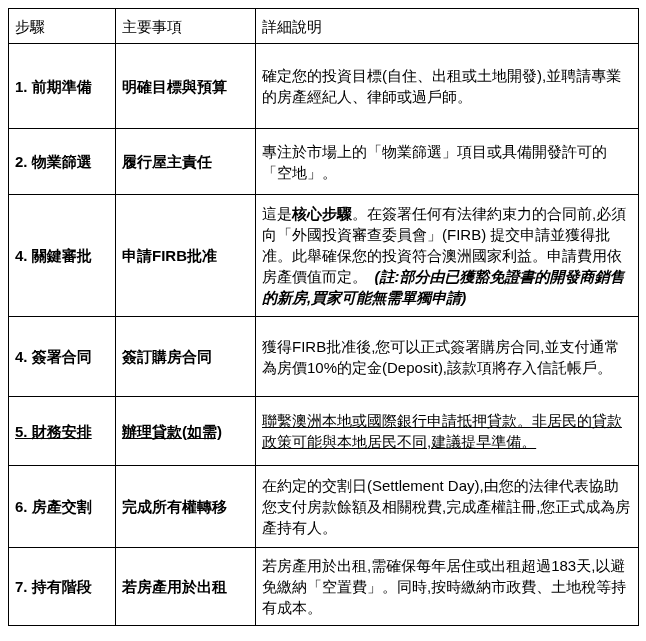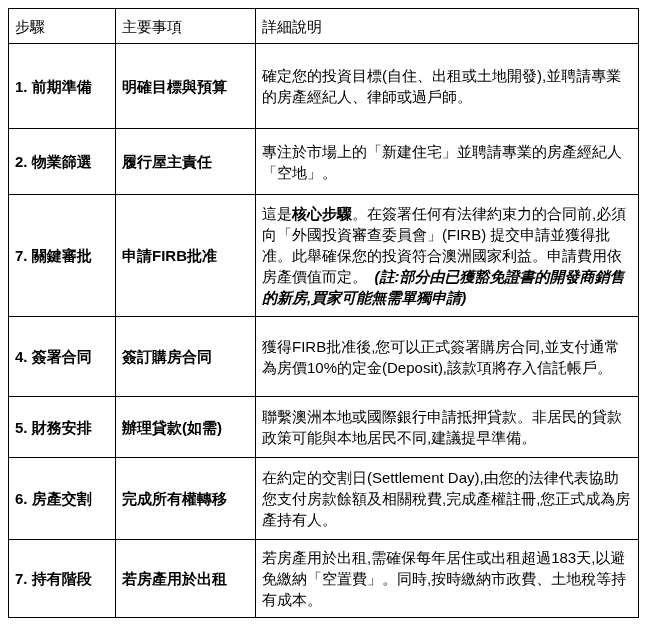--- a/index.html
+++ b/index.html
@@ -34,21 +34,21 @@
     overflow: hidden;
     word-break: break-word;
   }
   .steps-table thead tr { height: 35px; }
   .steps-table th { font-weight: 400; }
   .step-cell, .item-cell { font-weight: 700; }
   tbody tr:nth-child(1) { height: 85px; }
   tbody tr:nth-child(2) { height: 66px; }
   tbody tr:nth-child(3) { height: 122px; }
   tbody tr:nth-child(4) { height: 80px; margin-left: 32px; }
-  tbody tr:nth-child(5) { height: 61px; }
+  tbody tr:nth-child(5) { height: 69px; text-decoration: underline; }
   tbody tr:nth-child(6) { height: 82px; }
   tbody tr:nth-child(7) { height: 78px; }
   .seg-normal { font-weight: 400; font-style: normal; }
   .seg-bold { font-weight: 700; }
   .seg-bold-italic { font-weight: 700; font-style: italic; }
 </style>
 </head>
 <body>
 
 <div class="page">
@@ -68,25 +68,25 @@
     <tbody>
   <tr>
     <td class="step-cell">1. 前期準備</td>
     <td class="item-cell">明確目標與預算</td>
     <td class="detail-cell"><span class="seg-normal">確定您的投資目標(自住、出租或土地開發),並聘請專業的房產經紀人、律師或過戶師。</span></td>
   </tr>
 
   <tr>
     <td class="step-cell">2. 物業篩選</td>
     <td class="item-cell">履行屋主責任</td>
-    <td class="detail-cell"><span class="seg-normal">專注於市場上的「新建住宅」並聘請專業的房產經紀人「空地」。</span></td>
+    <td class="detail-cell"><span class="seg-normal">專注於市場上的「物業篩選」項目或具備開發許可的「空地」。</span></td>
   </tr>
 
   <tr>
-    <td class="step-cell">7. 關鍵審批</td>
+    <td class="step-cell">4. 關鍵審批</td>
     <td class="item-cell">申請FIRB批准</td>
     <td class="detail-cell"><span class="seg-normal">這是</span><span class="seg-bold">核心步驟</span><span class="seg-normal">。在簽署任何有法律約束力的合同前,必須向「外國投資審查委員會」(FIRB) 提交申請並獲得批准。此舉確保您的投資符合澳洲國家利益。申請費用依房產價值而定。</span><span class="seg-bold-italic"> (註:部分由已獲豁免證書的開發商銷售的新房,買家可能無需單獨申請)</span></td>
   </tr>
 
   <tr>
     <td class="step-cell">4. 簽署合同</td>
     <td class="item-cell">簽訂購房合同</td>
     <td class="detail-cell"><span class="seg-normal">獲得FIRB批准後,您可以正式簽署購房合同,並支付通常為房價10%的定金(Deposit),該款項將存入信託帳戶。</span></td>
   </tr>
 

